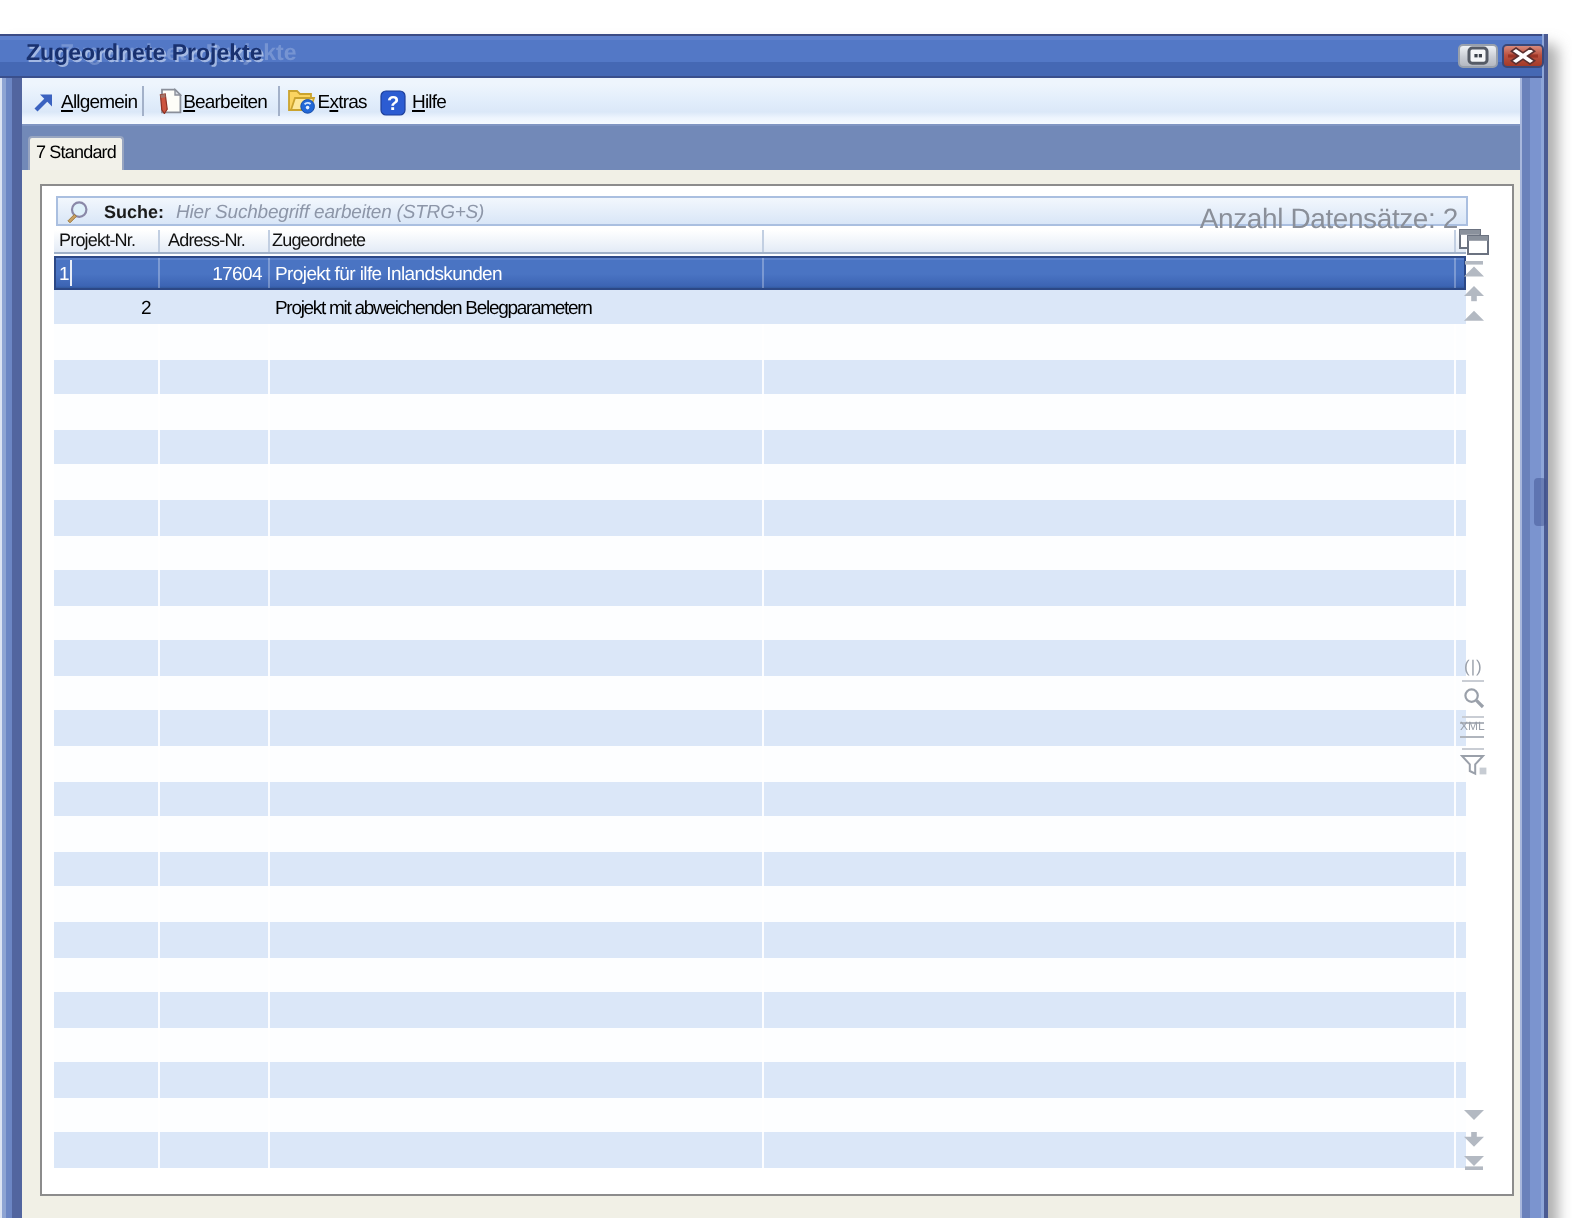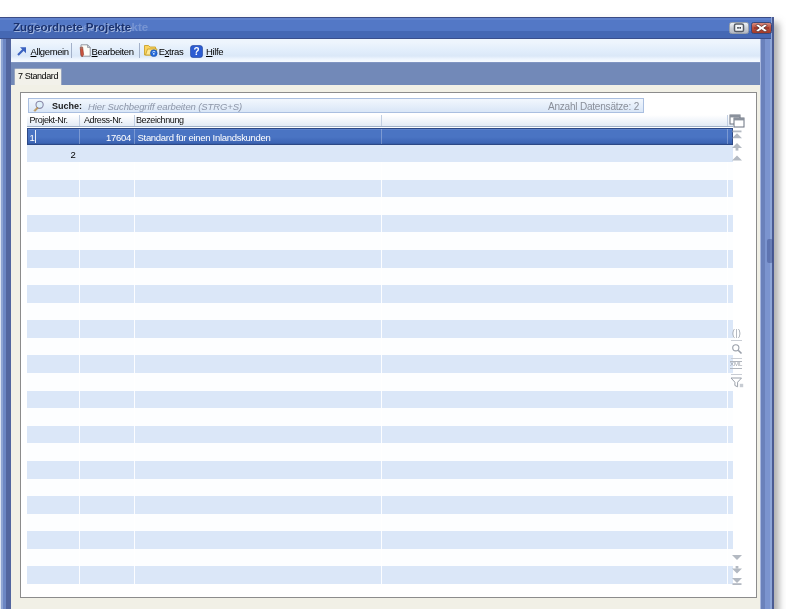--- a/index.html
+++ b/index.html
@@ -28,25 +28,25 @@
 #toolbar{left:11px;top:22px;width:749px;height:23px;
   background:linear-gradient(180deg,#eef5fd 0 3px,#e1edfb 12px,#dbe8f8 17px,#eef5fe 20px,#f6faff 23px);}
 .tsep{top:4px;width:1px;height:15px;background:#a3b1c9;}
 .tlbl{top:7px;font-size:9.5px;color:#000;letter-spacing:-0.4px;}
 .tlbl u{text-decoration:underline;}
 #band{left:11px;top:45px;width:749px;height:22.5px;background:linear-gradient(180deg,#8095c2 0 1px,#7289b8 1px 22px);}
 #tab{left:14px;top:51px;width:48px;height:16.5px;background:#f2f1ea;
   border:1px solid #98a5c0;border-bottom:none;border-radius:2px 2px 0 0;
   font-size:9px;color:#000;text-align:center;line-height:15px;letter-spacing:-0.4px;}
 #panel{left:20px;top:75px;width:737px;height:506px;background:#fff;border:1px solid #8c8c8c;}
-#search{left:28px;top:81px;width:616px;height:15px;
+#search{left:28px;top:81px;width:706px;height:15px;
   background:linear-gradient(180deg,#f2f7fd,#d9e6f7);border:1px solid #aabfe0;}
 #search .lbl{position:absolute;left:23px;top:2px;font-size:9px;font-weight:bold;color:#1a1a1a;}
 #search .ph{position:absolute;left:59px;top:2px;font-size:9.5px;font-style:italic;color:#8d96a8;letter-spacing:-0.1px;}
-#search .cnt{position:absolute;right:4px;top:2px;font-size:10px;color:#8a8f99;letter-spacing:-0.2px;}
+#search .cnt{position:absolute;right:4px;top:2px;font-size:14px;color:#8a8f99;letter-spacing:-0.2px;}
 #thead{left:27px;top:98px;width:706px;height:12px;
   background:linear-gradient(180deg,#ffffff,#e3ebf6);border-bottom:1px solid #9fb0c8;}
 .hsep{top:0;width:1px;height:11px;background:#c2cfe2;}
 .htxt{top:0px;font-size:9px;color:#111;line-height:11px;letter-spacing:-0.4px;}
 #tbody{left:27px;top:110px;width:706px;height:457px;background:#fdfeff;}
 .vsep{top:0;width:1px;height:457px;background:rgba(255,255,255,.9);}
 #row1{left:0;top:1px;width:706px;height:17px;
   border:1px solid #2c4886;
   background:linear-gradient(180deg,#5b81cb 0 1px,#4a74c3 1px 8px,#3c64b4 14px,#32599f 15px);}
 #row2{left:0;top:18px;width:706px;height:17px;background:#dbe7f8;}
@@ -114,21 +114,21 @@
       <circle cx="7.6" cy="4.8" r="3.6" fill="#dff0fa" stroke="#8a88a8" stroke-width="1.1"></circle>
       <path d="M5.2 7.2 L2 10.4 L3 11.4 L6.2 8.2 Z" fill="#c9a063" stroke="#a07a3a" stroke-width="0.5"></path>
     </svg>
     <span class="lbl">Suche:</span>
     <span class="ph">Hier Suchbegriff earbeiten (STRG+S)</span>
     <span class="cnt">Anzahl Datensätze: 2</span>
   </div>
   <div id="thead" class="abs">
     <span class="htxt abs" style="left:2.5px">Projekt-Nr.</span>
     <span class="htxt abs" style="left:57px">Adress-Nr.</span>
-    <span class="htxt abs" style="left:109px">Bezeichnung</span>
+    <span class="htxt abs" style="left:109px">Zugeordnete</span>
     <div class="hsep abs" style="left:51.5px"></div>
     <div class="hsep abs" style="left:107px"></div>
     <div class="hsep abs" style="left:353.5px"></div>
     <div class="hsep abs" style="left:699.5px"></div>
   </div>
   <div id="tbody" class="abs">
     <div class="abs" style="left:51.5px;top:0;width:1px;height:457px;background:#e7eef9"></div>
       <div class="abs" style="left:107px;top:0;width:1px;height:457px;background:#e7eef9"></div>
       <div class="abs" style="left:353.5px;top:0;width:1px;height:457px;background:#e7eef9"></div>
       <div class="abs" style="left:699.5px;top:0;width:1px;height:457px;background:#e7eef9"></div>
@@ -157,28 +157,29 @@
     <div class="abs" style="left:0;top:422px;width:706px;height:17px;background:#fdfeff"></div>
     <div class="abs" style="left:0;top:439px;width:706px;height:18px;background:#dbe7f8"></div>
     <div class="vsep abs" style="left:51.5px"></div>
     <div class="vsep abs" style="left:107px"></div>
     <div class="vsep abs" style="left:353.5px"></div>
     <div class="vsep abs" style="left:699.5px"></div>
     <div id="row1" class="abs">
       <span class="rtxt abs" style="left:1.5px;top:1.5px;color:#fff">1</span>
       <div class="abs" style="left:6.5px;top:1px;width:1px;height:12.5px;background:#e8eef8"></div>
       <span class="rtxt abs" style="left:0;top:1.5px;width:103px;text-align:right;color:#fff">17604</span>
-      <span class="rtxt abs" style="left:109.5px;top:1.5px;color:#fff">Standard für einen Inlandskunden</span>
+      <span class="rtxt abs" style="left:109.5px;top:1.5px;color:#fff">Projekt für ilfe Inlandskunden</span>
       <div class="abs" style="left:50.5px;top:0;width:1px;height:15px;background:rgba(255,255,255,.28)"></div>
       <div class="abs" style="left:106px;top:0;width:1px;height:15px;background:rgba(255,255,255,.28)"></div>
       <div class="abs" style="left:352.5px;top:0;width:1px;height:15px;background:rgba(255,255,255,.28)"></div>
       <div class="abs" style="left:698.5px;top:0;width:1px;height:15px;background:rgba(255,255,255,.28)"></div>
     </div>
     <div id="row2" class="abs">
       <span class="rtxt abs" style="left:0;top:2.5px;width:48.5px;text-align:right;color:#000">2</span>
+      <span class="rtxt abs" style="left:110.5px;top:2.5px;color:#000;letter-spacing:-0.65px">Projekt mit abweichenden Belegparametern</span>
     </div>
   </div>
   <svg class="abs" style="left:729px;top:97px" width="16" height="14" viewBox="0 0 16 14">
     <rect x="1" y="1" width="10" height="9" fill="#fff" stroke="#6b7280" stroke-width="1"></rect>
     <rect x="1" y="1" width="10" height="2.4" fill="#8a919c"></rect>
     <rect x="5" y="4" width="10" height="9" fill="#fff" stroke="#6b7280" stroke-width="1"></rect>
     <rect x="5" y="4" width="10" height="2.4" fill="#8a919c"></rect>
   </svg>
   <svg class="abs" style="left:731px;top:113px" width="12" height="33" viewBox="0 0 12 33">
     <rect x="1.5" y="0.5" width="9" height="1.8" fill="#b3b9c2"></rect>

